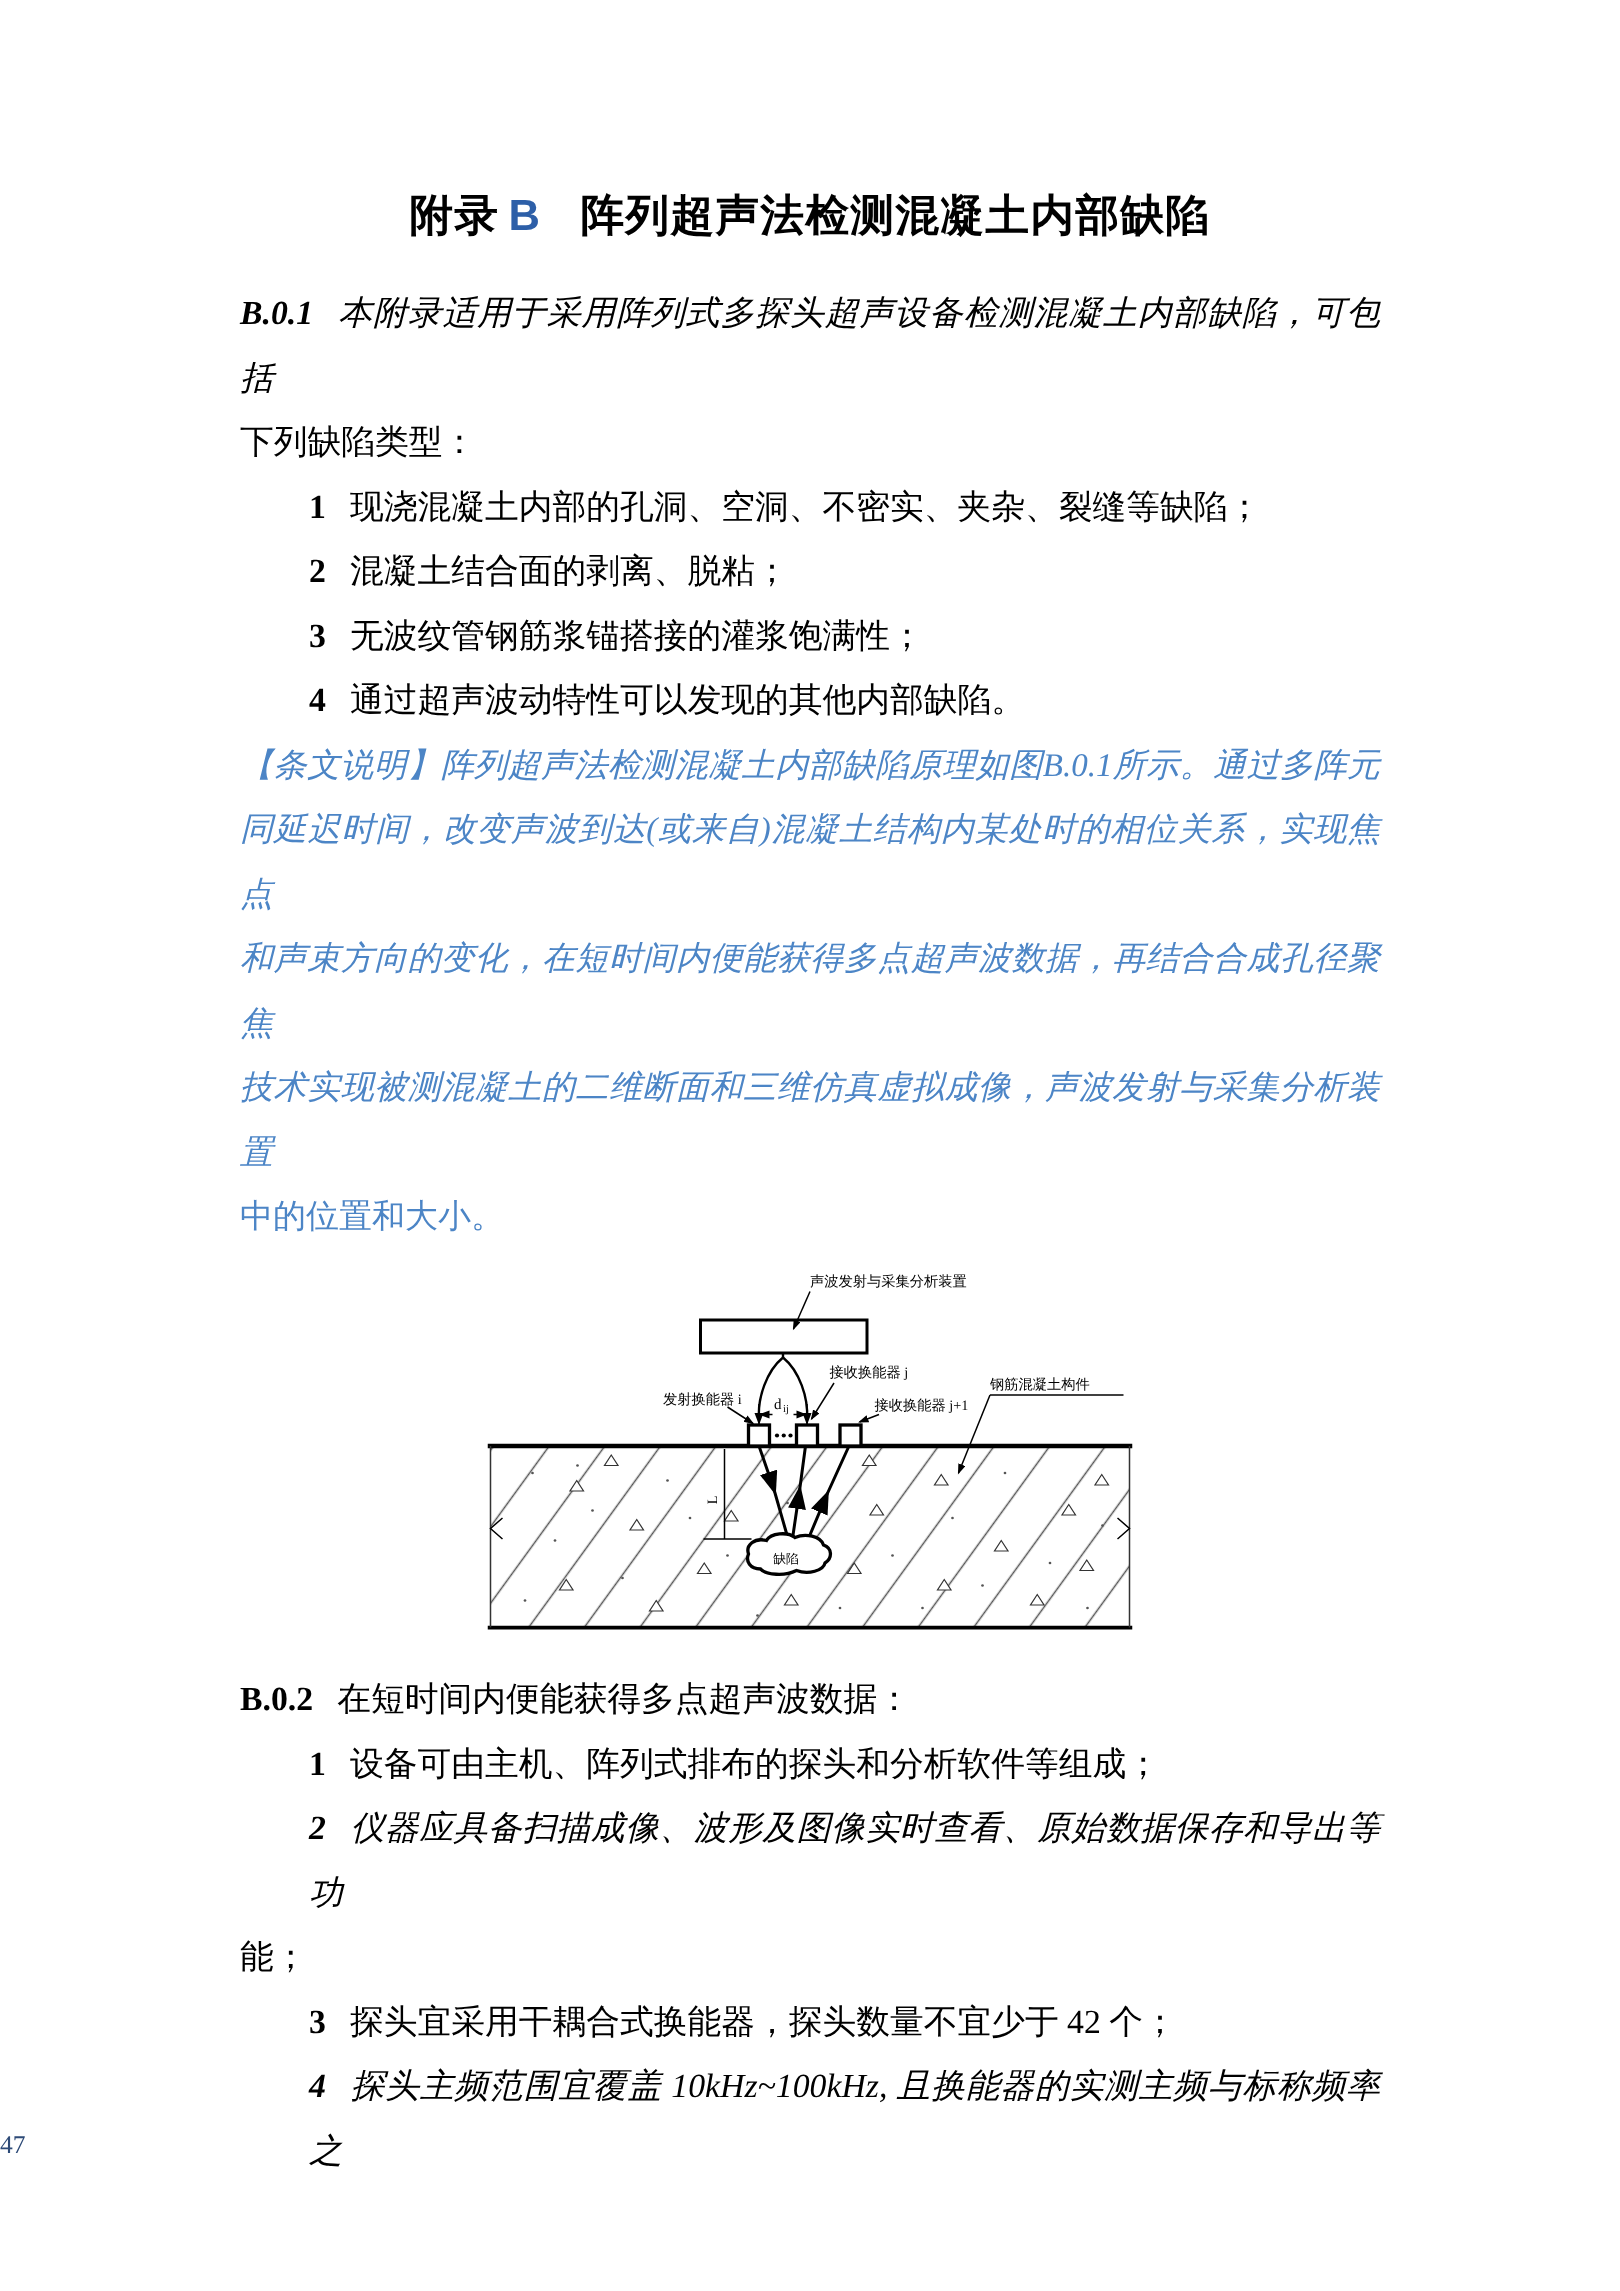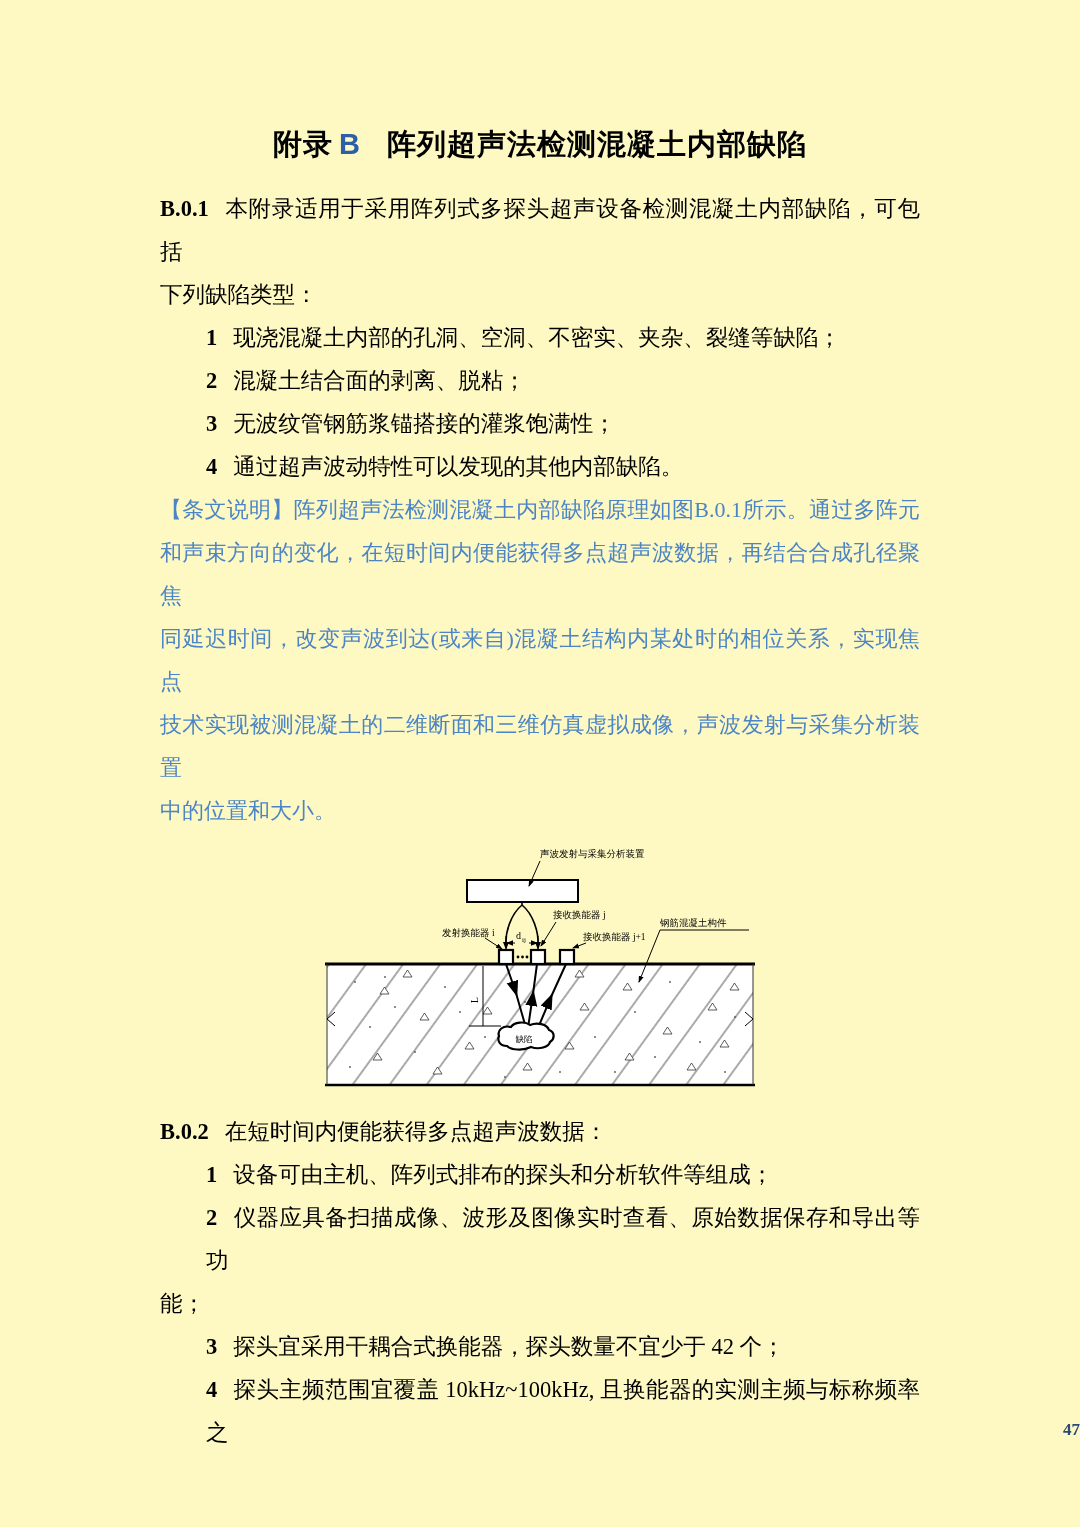--- a/index.html
+++ b/index.html
@@ -1,39 +1,39 @@
 <!DOCTYPE html>
 <html><head>
 <meta charset="utf-8">
 <style>
   html,body{margin:0;padding:0;background:#e8e8e8;}
   .page{
     position:relative;
     width:1080px;height:1527px;
     margin:0 auto;
-    background:#fef9c3;
+    background:#ffffff;
     font-family:"Liberation Serif","DejaVu Serif",serif;
     color:#000;
     overflow:hidden;
   }
   .content{position:absolute;left:160px;right:160px;top:0;}
   .doc-title{
     margin-top:124px;
     text-align:center;
     font-size:29px;
     font-weight:bold;
     letter-spacing:1px;
     line-height:40px;
     font-family:"Liberation Sans","DejaVu Sans",sans-serif;
   }
   .doc-title .t-letter{color:#2d5fa8;margin:0 6px 0 6px;}
   .doc-title .t-rest{margin-left:20px;}
   .bodyline{font-size:22.5px;line-height:43px;white-space:nowrap;}
   .wrapline{font-size:22.5px;line-height:43px;}
-  .jline{white-space:normal;text-align:justify;text-align-last:justify;}
+  .jline{white-space:normal;text-align:justify;text-align-last:justify;font-style:italic;}
   .clause-label{font-weight:bold;margin-right:16px;}
   .item-line{padding-left:46px;}
   .num{font-weight:bold;margin-right:16px;}
   .first-para{margin-top:23px;}
   .commentary{color:#4c85c6;}
   .commentary .bodyline,.commentary .jline{font-size:22px;}
   .figure-wrap{
     margin-top:10px;
     width:430px;
     margin-left:auto;margin-right:auto;
@@ -44,24 +44,23 @@
     color:#4c85c6;
     font-size:23px;
     line-height:30px;
     letter-spacing:2px;
   }
   .b02{margin-top:14px;}
   .page-number{
     position:absolute;
     left:0;right:0;
     top:1420px;
-    text-align:right;
+    text-align:left;
     font-size:17px;
     color:#2d4a77;
-    font-weight:bold;
   }
   svg text{font-family:"Liberation Serif","DejaVu Serif",serif;}
 </style>
 </head>
 <body>
 
 <div class="page">
   <div class="content">
 
     <div class="doc-title">
@@ -81,22 +80,22 @@
     </div>
     <div class="bodyline item-line">
       <span class="num">3</span><span>无波纹管钢筋浆锚搭接的灌浆饱满性；</span>
     </div>
     <div class="bodyline item-line">
       <span class="num">4</span><span>通过超声波动特性可以发现的其他内部缺陷。</span>
     </div>
 
     <div class="commentary">
       <div class="wrapline jline">【条文说明】阵列超声法检测混凝土内部缺陷原理如图B.0.1所示。通过多阵元</div>
+      <div class="wrapline jline">同延迟时间，改变声波到达(或来自)混凝土结构内某处时的相位关系，实现焦点</div>
       <div class="wrapline jline">和声束方向的变化，在短时间内便能获得多点超声波数据，再结合合成孔径聚焦</div>
-      <div class="wrapline jline">同延迟时间，改变声波到达(或来自)混凝土结构内某处时的相位关系，实现焦点</div>
       <div class="wrapline jline">技术实现被测混凝土的二维断面和三维仿真虚拟成像，声波发射与采集分析装置</div>
       <div class="bodyline">中的位置和大小。</div>
     </div>
 
     <div class="figure-wrap">
       <svg width="430" height="250" viewBox="0 0 430 250">
         <defs>
           <pattern id="hatch" width="30" height="30" patternUnits="userSpaceOnUse" patternTransform="rotate(-54)">
             <rect width="30" height="30" fill="#ffffff"></rect>
             <line x1="0" y1="15" x2="30" y2="15" stroke="#555" stroke-width="1"></line>

